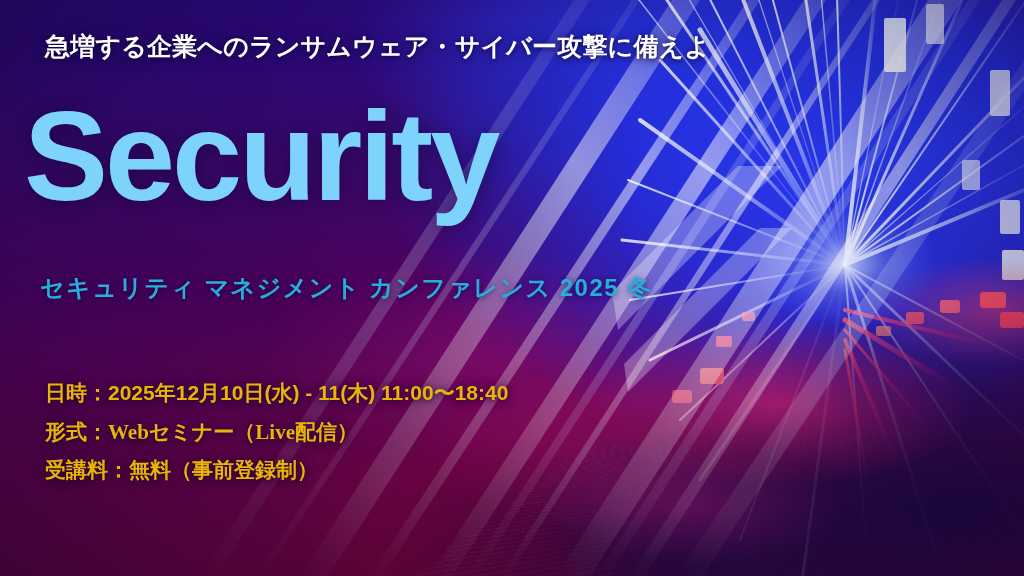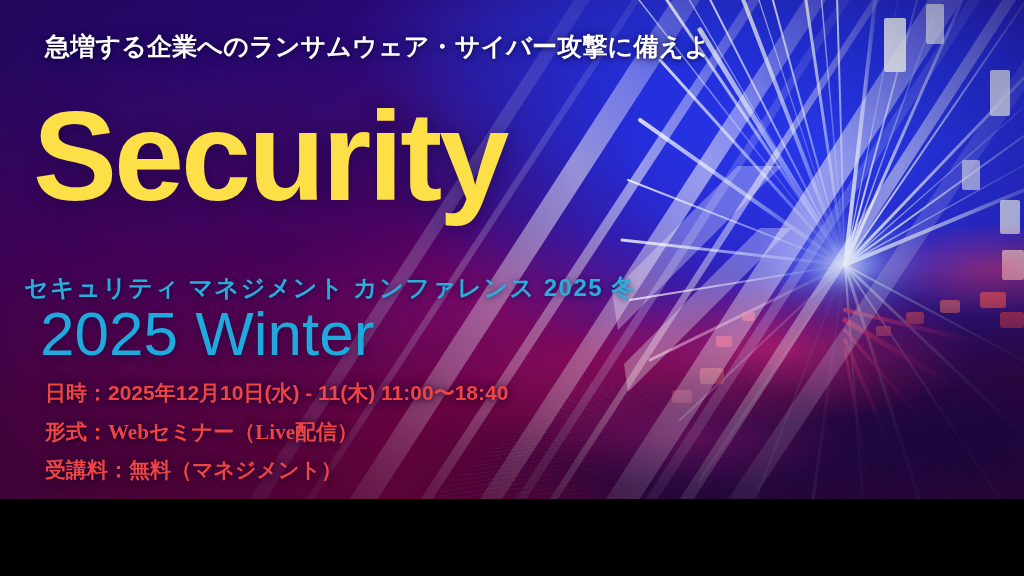--- a/index.html
+++ b/index.html
@@ -4,21 +4,21 @@
 <style>
   html,body{margin:0;padding:0;background:#000;}
   body{
     font-family:"Liberation Sans","DejaVu Sans",sans-serif;
     -webkit-font-smoothing:antialiased;
   }
 
   #banner{
     position:relative;
     width:1024px;
-    height:499px;
+    height:576px;
     overflow:hidden;
     background:#2d0a85;
   }
 
   
   .bg-layer{position:absolute;inset:0;pointer-events:none;}
 
   
   #bg-base{
     background:linear-gradient(180deg,
@@ -92,23 +92,23 @@
     font-size:25px;
     letter-spacing:.2px;
     white-space:nowrap;
     text-shadow:0 1px 5px rgba(10,0,50,.75), 0 0 14px rgba(20,0,70,.55);
   }
   #lede-1{top:30px;}
   #lede-2{top:65px;}
 
   #title-main{
     position:absolute;
-    left:33px;
+    left:24px;
     top:94px;
-    color:#fde047;
+    color:#7dd3fc;
     font-weight:bold;
     font-size:126px;
     line-height:1;
     letter-spacing:-3px;
     white-space:nowrap;
     text-shadow:0 3px 18px rgba(10,0,50,.45);
   }
 
   #title-sub{
     position:absolute;
@@ -118,21 +118,21 @@
     font-weight:bold;
     font-size:48px;
     line-height:1;
     letter-spacing:-.6px;
     white-space:nowrap;
     text-shadow:0 2px 12px rgba(10,0,50,.5);
   }
 
   #title-kana{
     position:absolute;
-    left:24px;
+    left:40px;
     top:276px;
     color:#29aedb;
     font-weight:bold;
     font-size:24px;
     line-height:1;
     letter-spacing:1.5px;
     white-space:nowrap;
     text-shadow:0 1px 6px rgba(5,0,40,.6);
   }
 
@@ -145,21 +145,21 @@
     font-size:62px;
     line-height:1;
     letter-spacing:0px;
     white-space:nowrap;
     text-shadow:0 2px 10px rgba(5,0,40,.45);
   }
 
   .info{
     position:absolute;
     left:45px;
-    color:#ef4444;
+    color:#eab308;
     font-weight:bold;
     font-size:21px;
     white-space:nowrap;
     text-shadow:0 1px 6px rgba(20,0,40,.8), 0 0 12px rgba(30,0,50,.5);
   }
   #info-1{top:379px;}
   #info-2{top:418px;font-family:Liberation Serif, serif;}
   #info-3{top:456px;}
 </style>
 </head>
@@ -322,22 +322,21 @@
   <div id="content">
 
     <div class="lede" id="lede-1">急増する企業へのランサムウェア・サイバー攻撃に備えよ</div>
 
 
     <div id="title-main">Security</div>
 
 
     <div id="title-kana">セキュリティ マネジメント カンファレンス 2025 冬</div>
 
-    <div id="title-edition">2025 Winter</div>
 
     <div class="info" id="info-1">日時：2025年12月10日(水) - 11(木) 11:00〜18:40</div>
 
     <div class="info" id="info-2">形式：Webセミナー（Live配信）</div>
 
-    <div class="info" id="info-3">受講料：無料（マネジメント）</div>
+    <div class="info" id="info-3">受講料：無料（事前登録制）</div>
 
   </div>
 </div>
 
 </body></html>

